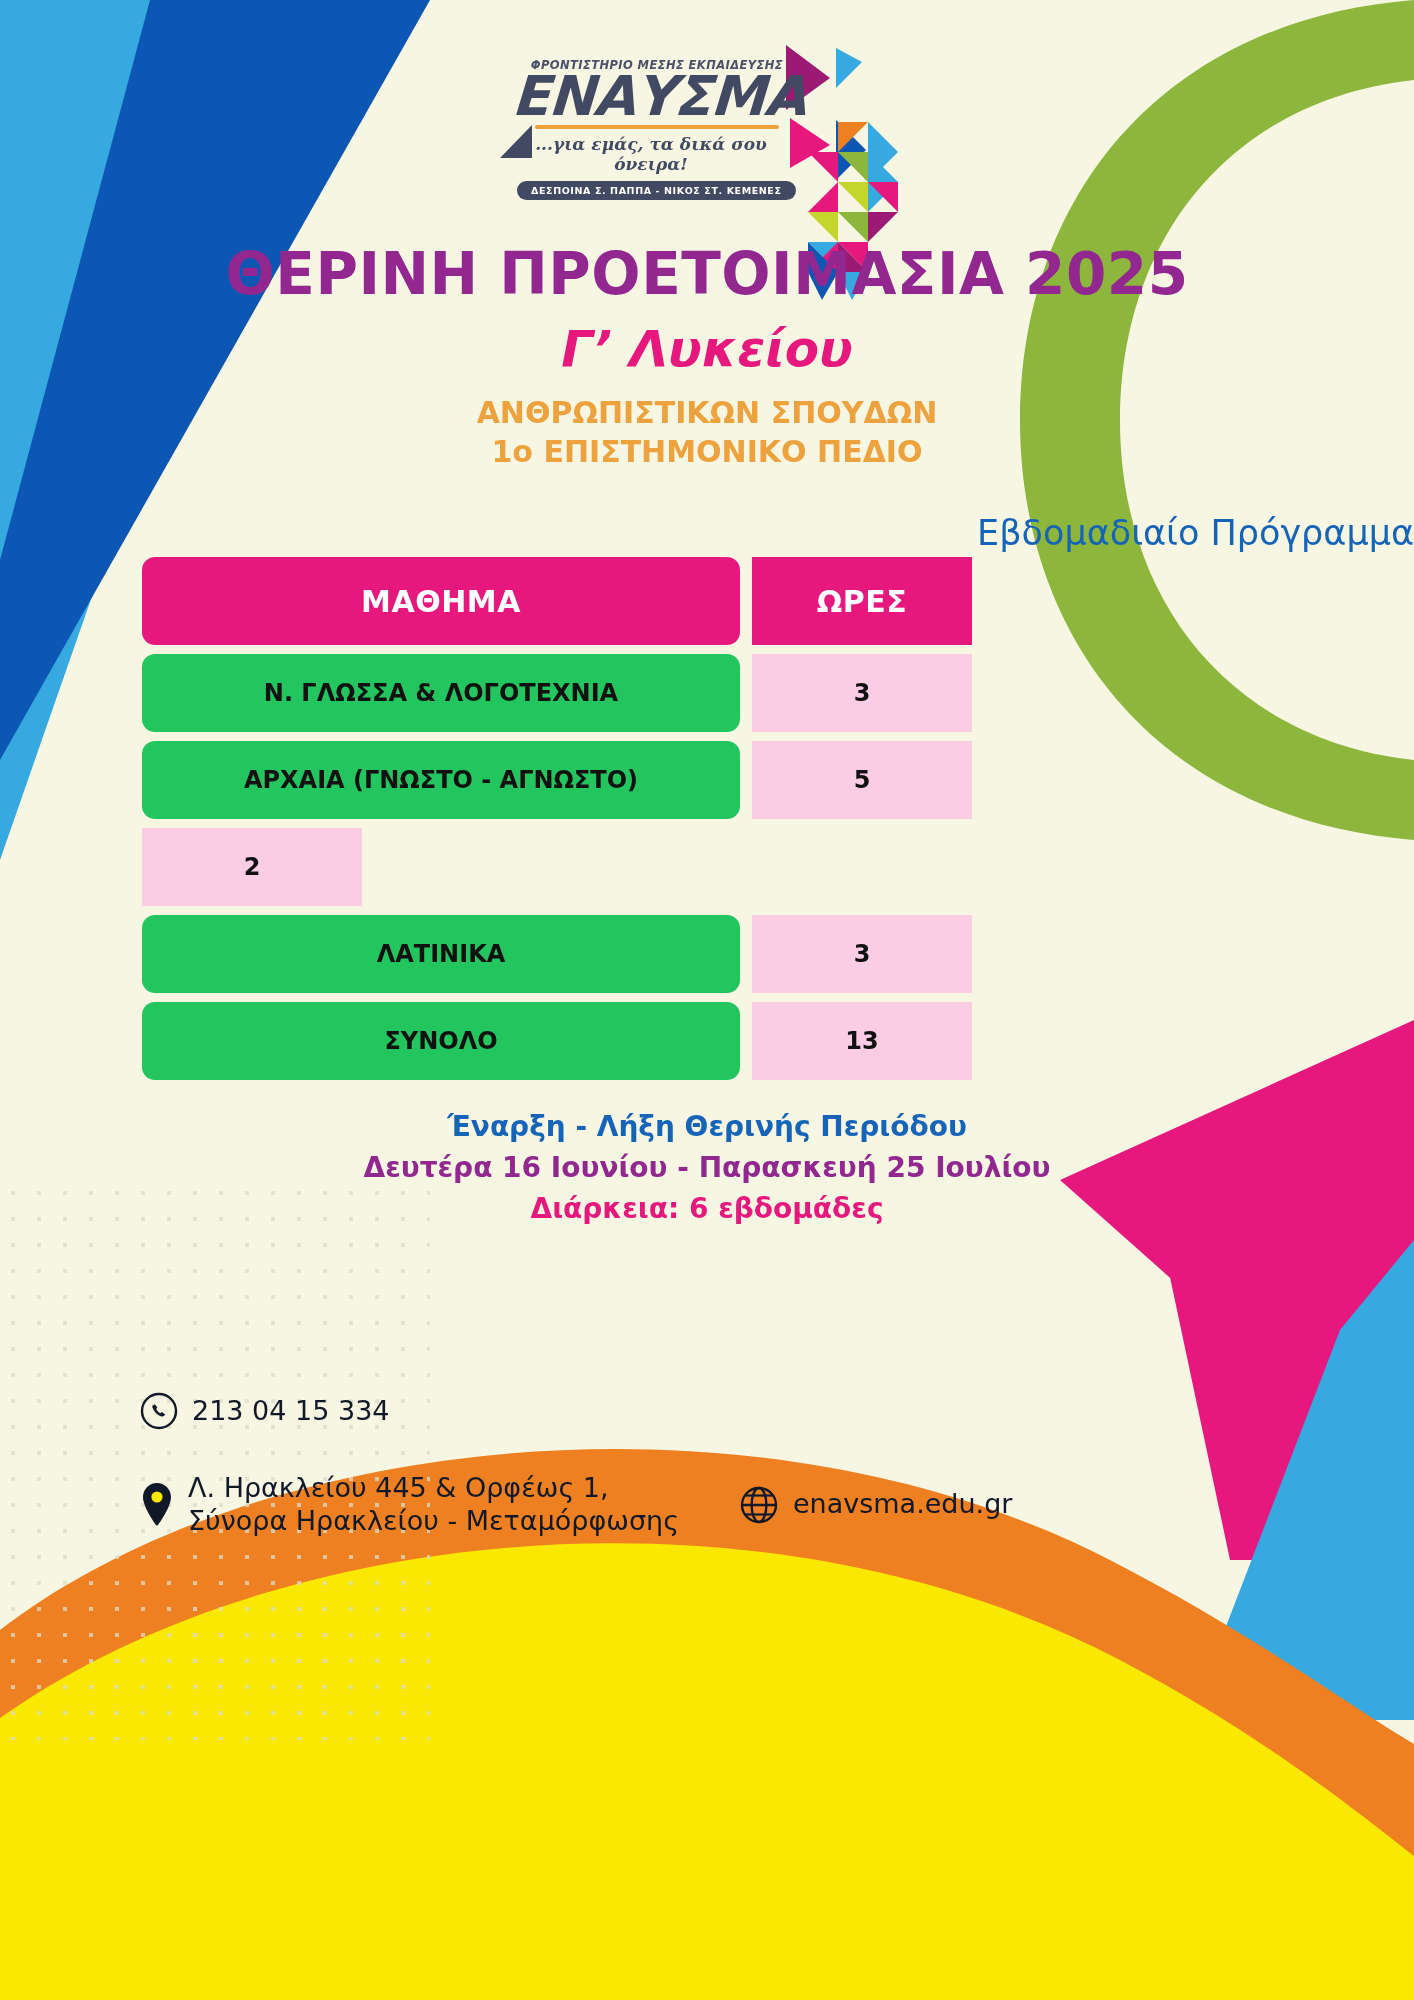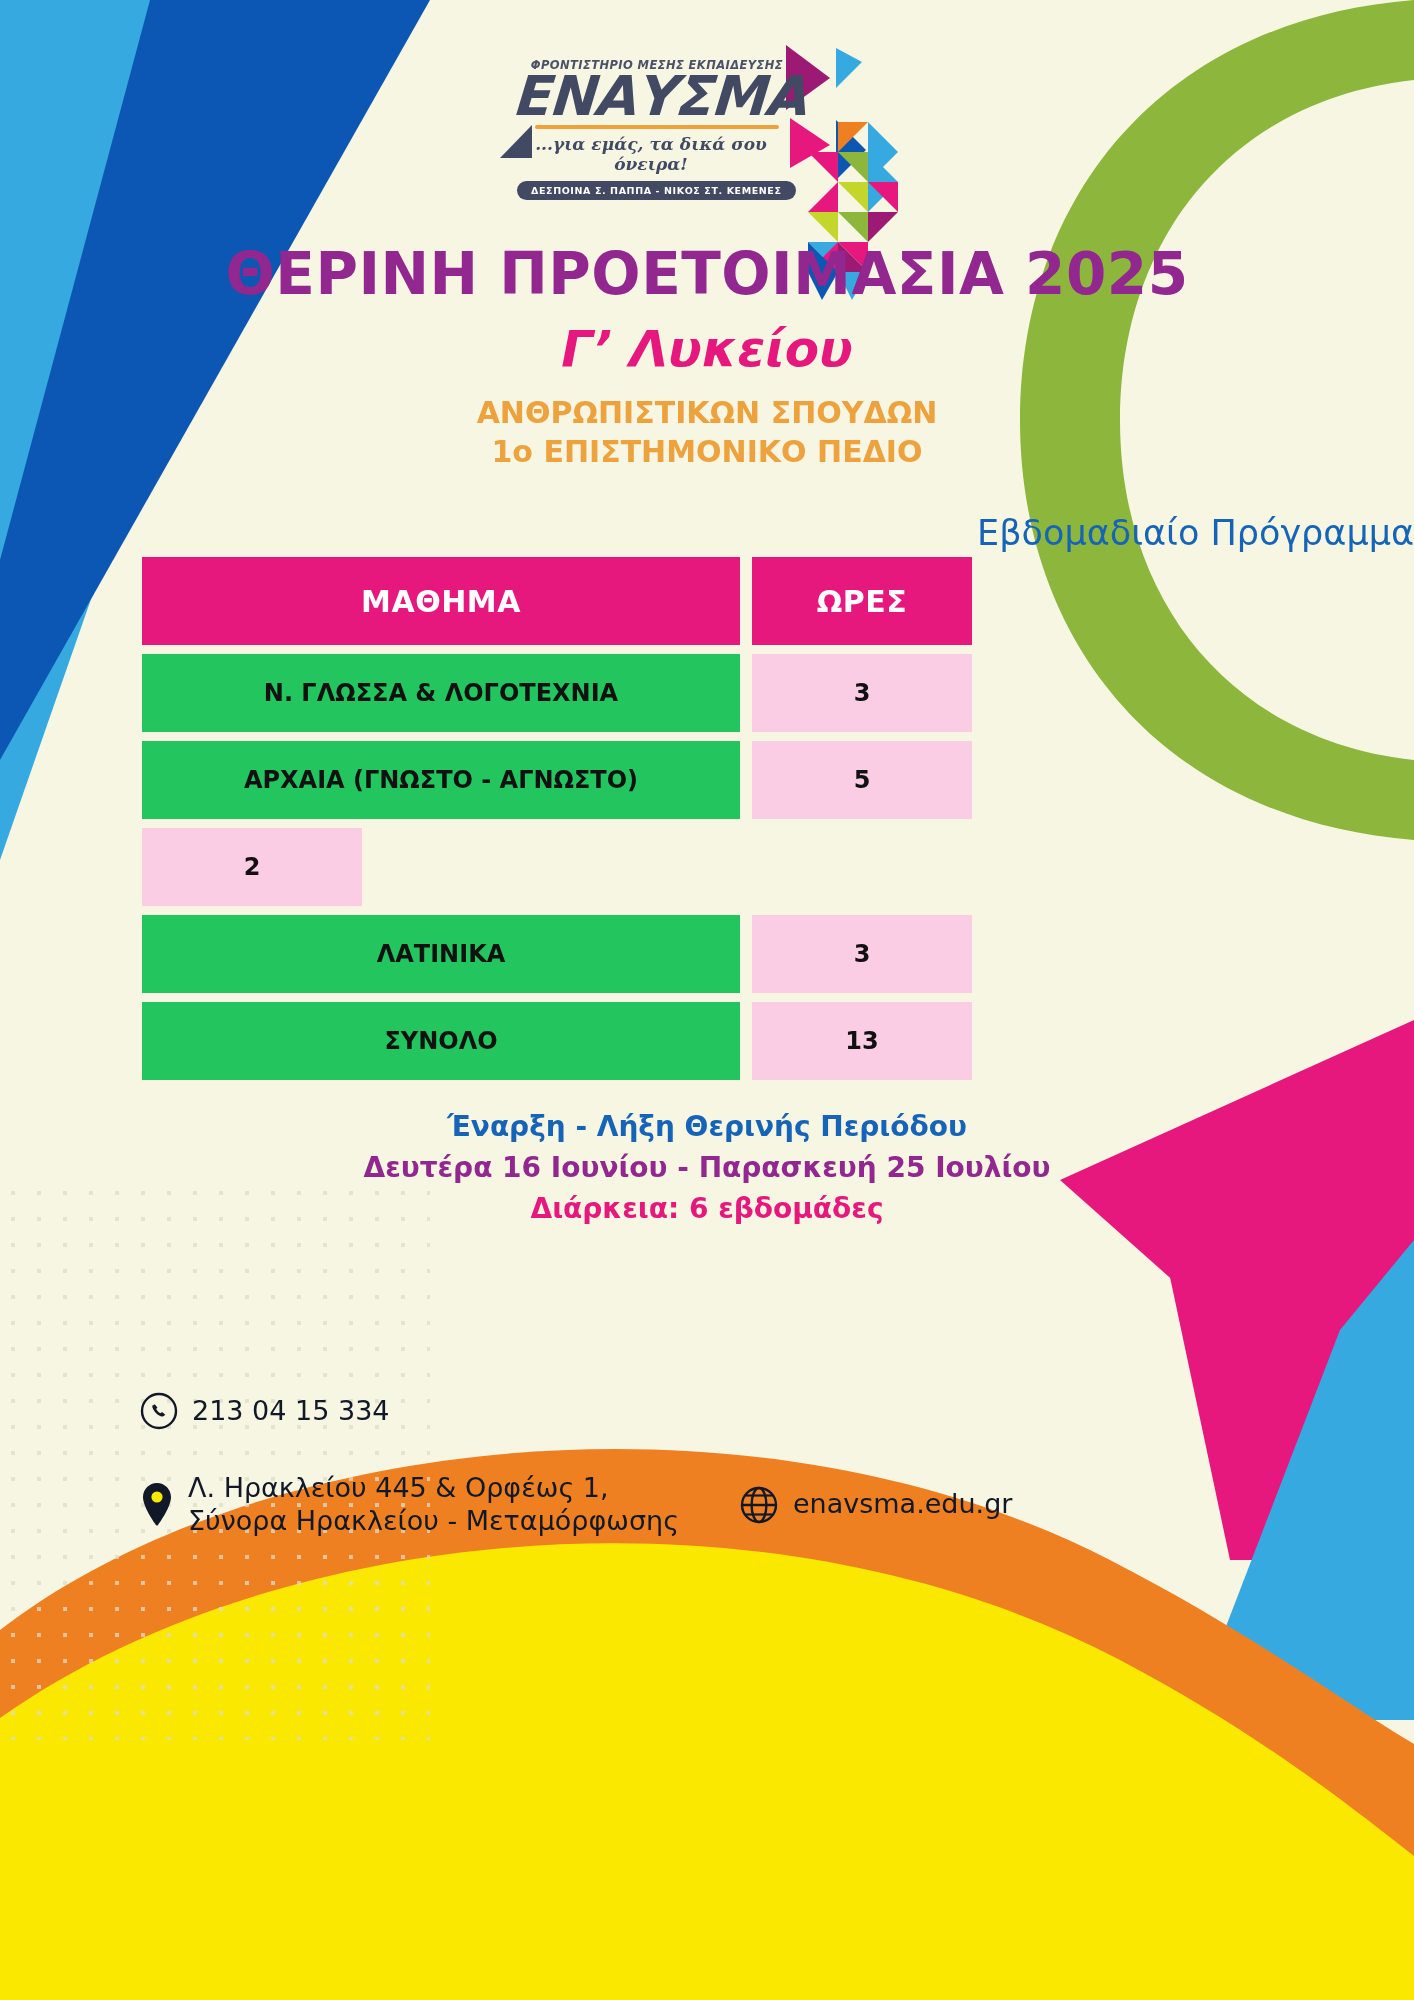--- a/index.html
+++ b/index.html
@@ -151,20 +151,21 @@
     width: 1130px;
   }
   .trow { display: flex; gap: 12px; margin-bottom: 9px; }
   .trow:last-child { margin-bottom: 16px; }
   .cell-subject {
     flex: 0 0 598px;
     height: 78px;
     display: flex; align-items: center; justify-content: center;
     font-size: 24px; font-weight: 700; color: #111111;
     text-align: center;
+    border-radius: 13px;
   }
   .cell-hours {
     flex: 0 0 220px;
     height: 78px;
     display: flex; align-items: center; justify-content: center;
     font-size: 24px; font-weight: 700; color: #111111;
   }
   .head .cell-subject,
   .head .cell-hours {
     background: #e6187e;

